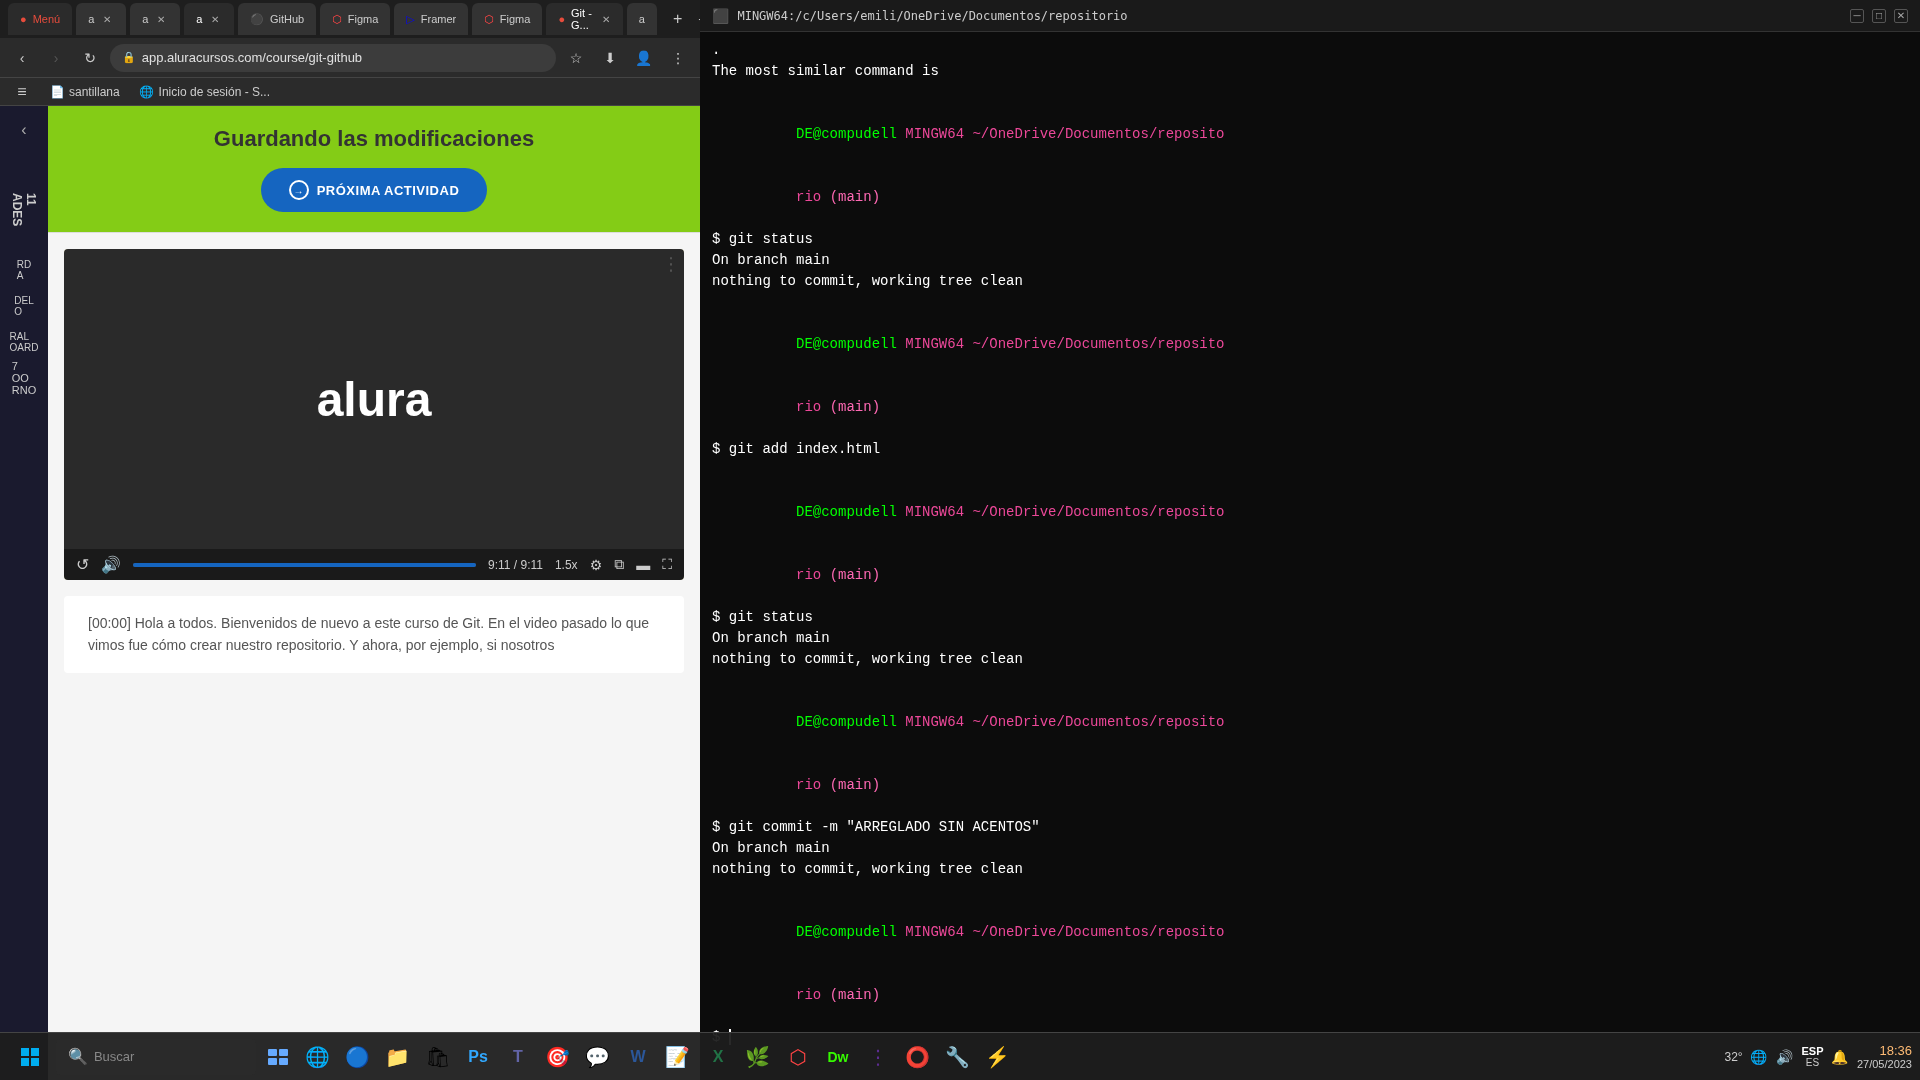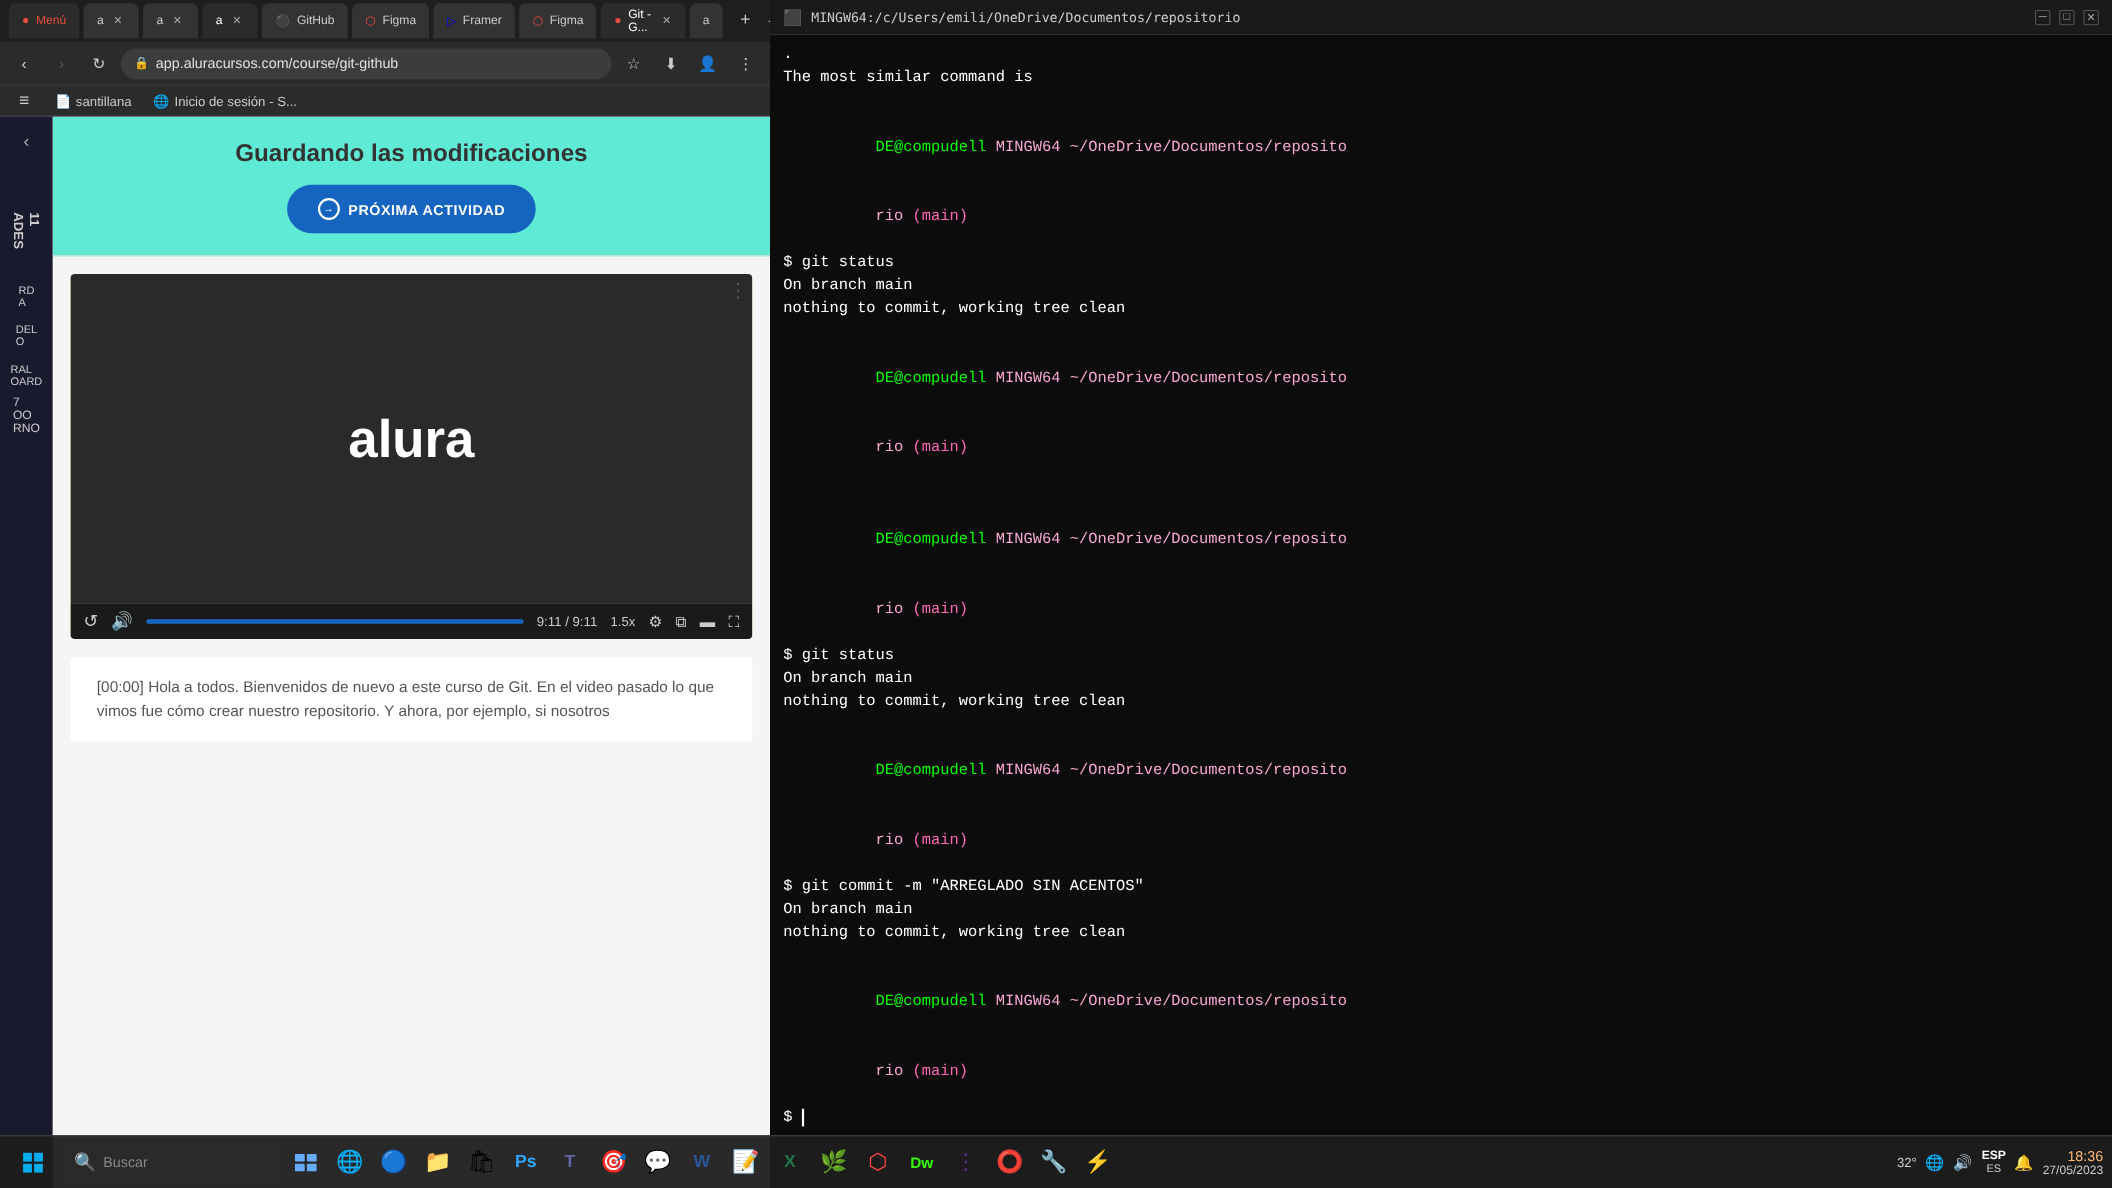--- a/index.html
+++ b/index.html
@@ -21,21 +21,21 @@
 
     
     .browser-panel { width: 700px; background: #f5f5f5; display: flex; flex-direction: column; flex-shrink: 0; overflow: hidden; }
 
     
     .sidebar { width: 48px; background: #1a1a2e; display: flex; flex-direction: column; align-items: center; padding: 8px 0; gap: 4px; }
     .sidebar-icon { width: 32px; height: 32px; display: flex; align-items: center; justify-content: center; color: #aaa; font-size: 14px; cursor: pointer; border-radius: 4px; }
 
     
     .course-content { flex: 1; overflow-y: auto; background: #f5f5f5; }
-    .course-header { background: #5eead4; padding: 20px; text-align: center; border-bottom: 1px solid #ddd; }
+    .course-header { background: #84cc16; padding: 20px; text-align: center; border-bottom: 1px solid #ddd; }
     .course-title { font-size: 22px; font-weight: 700; color: #333; margin-bottom: 16px; }
     .next-activity-btn { background: #1565c0; color: #fff; border: none; border-radius: 24px; padding: 12px 28px; font-size: 13px; font-weight: 600; cursor: pointer; display: inline-flex; align-items: center; gap: 8px; letter-spacing: 0.5px; }
     .btn-circle-icon { width: 20px; height: 20px; border: 2px solid #fff; border-radius: 50%; display: flex; align-items: center; justify-content: center; font-size: 10px; }
 
     .video-section { padding: 16px; position: relative; }
     .video-menu-btn { position: absolute; right: 20px; top: 20px; color: #555; font-size: 18px; cursor: pointer; z-index: 10; }
 
     .video-player { width: 100%; background: #fef9c3; border-radius: 4px; overflow: hidden; position: relative; }
     .video-screen { width: 100%; height: 300px; background: #2a2a2a; display: flex; align-items: center; justify-content: center; }
     .alura-logo-text { font-size: 48px; font-weight: 700; color: #fff; font-family: Arial, sans-serif; }
@@ -57,21 +57,21 @@
     .terminal-panel { flex: 1; background: #0c0c0c; display: flex; flex-direction: column; overflow: hidden; }
     .terminal-titlebar { display: flex; align-items: center; justify-content: space-between; background: #1a1a1a; padding: 4px 12px; border-bottom: 1px solid #333; height: 32px; }
     .terminal-title { color: #ccc; font-size: 12px; font-family: 'Consolas', monospace; }
     .terminal-wm-btns { display: flex; gap: 8px; }
     .wm-btn { width: 14px; height: 14px; border-radius: 2px; display: flex; align-items: center; justify-content: center; color: #aaa; font-size: 10px; cursor: pointer; border: 1px solid #555; background: transparent; }
 
     .terminal-body { flex: 1; overflow-y: auto; padding: 8px 12px; font-family: 'Consolas', 'Courier New', monospace; font-size: 14px; line-height: 1.5; background: #0c0c0c; }
     .term-line { margin: 0; white-space: pre-wrap; word-break: break-all; }
     .term-white { color: #ffffff; }
     .term-green { color: #00ff00; }
-    .term-cyan { color: #f9a8d4; }
+    .term-cyan { color: #ec4899; }
     .term-magenta { color: #ff69b4; }
 
     
     .taskbar { height: 48px; background: rgba(30,30,30,0.95); display: flex; align-items: center; padding: 0 8px; gap: 4px; border-top: 1px solid #444; position: fixed; bottom: 0; width: 1920px; z-index: 100; }
     .taskbar-start { width: 44px; height: 44px; display: flex; align-items: center; justify-content: center; cursor: pointer; }
     .taskbar-search { display: flex; align-items: center; gap: 6px; background: #2a2a2a; border-radius: 4px; padding: 4px 12px; height: 36px; width: 200px; cursor: pointer; }
     .taskbar-icon { width: 36px; height: 36px; display: flex; align-items: center; justify-content: center; cursor: pointer; border-radius: 4px; }
     .taskbar-spacer { flex: 1; }
     .taskbar-systray { display: flex; align-items: center; gap: 8px; color: #ccc; font-size: 12px; margin-left: 17px; }
     .systray-item { display: flex; flex-direction: column; align-items: flex-end; cursor: pointer; }
@@ -278,20 +278,21 @@
         <p class="term-line term-white">nothing to commit, working tree clean</p>
         <br>
 
         
         <p class="term-line">
           <span class="term-green">DE@compudell</span><span class="term-white"> </span><span class="term-cyan">MINGW64</span><span class="term-white"> </span><span class="term-cyan">~/OneDrive/Documentos/reposito</span>
         </p>
         <p class="term-line">
           <span class="term-cyan">rio</span><span class="term-white"> </span><span class="term-magenta">(main)</span>
         </p>
+        <p class="term-line term-white">$ git add index.html</p>
         <br>
 
         
         <p class="term-line">
           <span class="term-green">DE@compudell</span><span class="term-white"> </span><span class="term-cyan">MINGW64</span><span class="term-white"> </span><span class="term-cyan">~/OneDrive/Documentos/reposito</span>
         </p>
         <p class="term-line">
           <span class="term-cyan">rio</span><span class="term-white"> </span><span class="term-magenta">(main)</span>
         </p>
         <p class="term-line term-white">$ git status</p>

